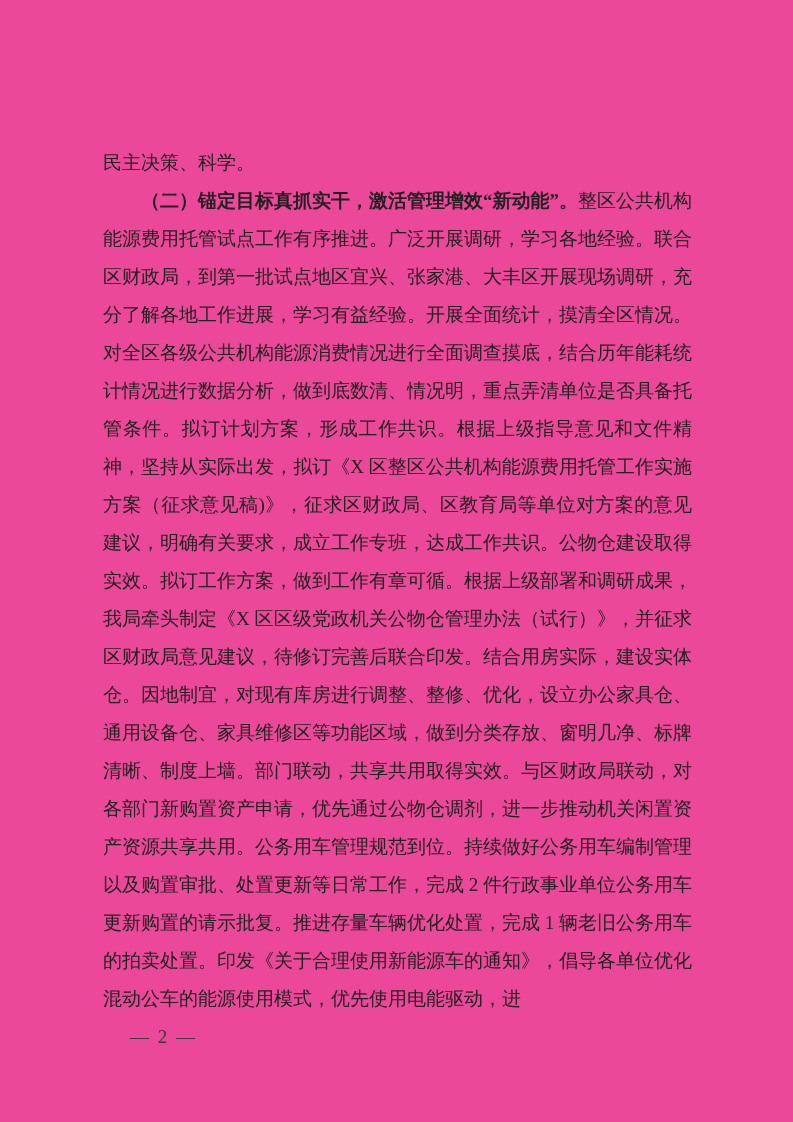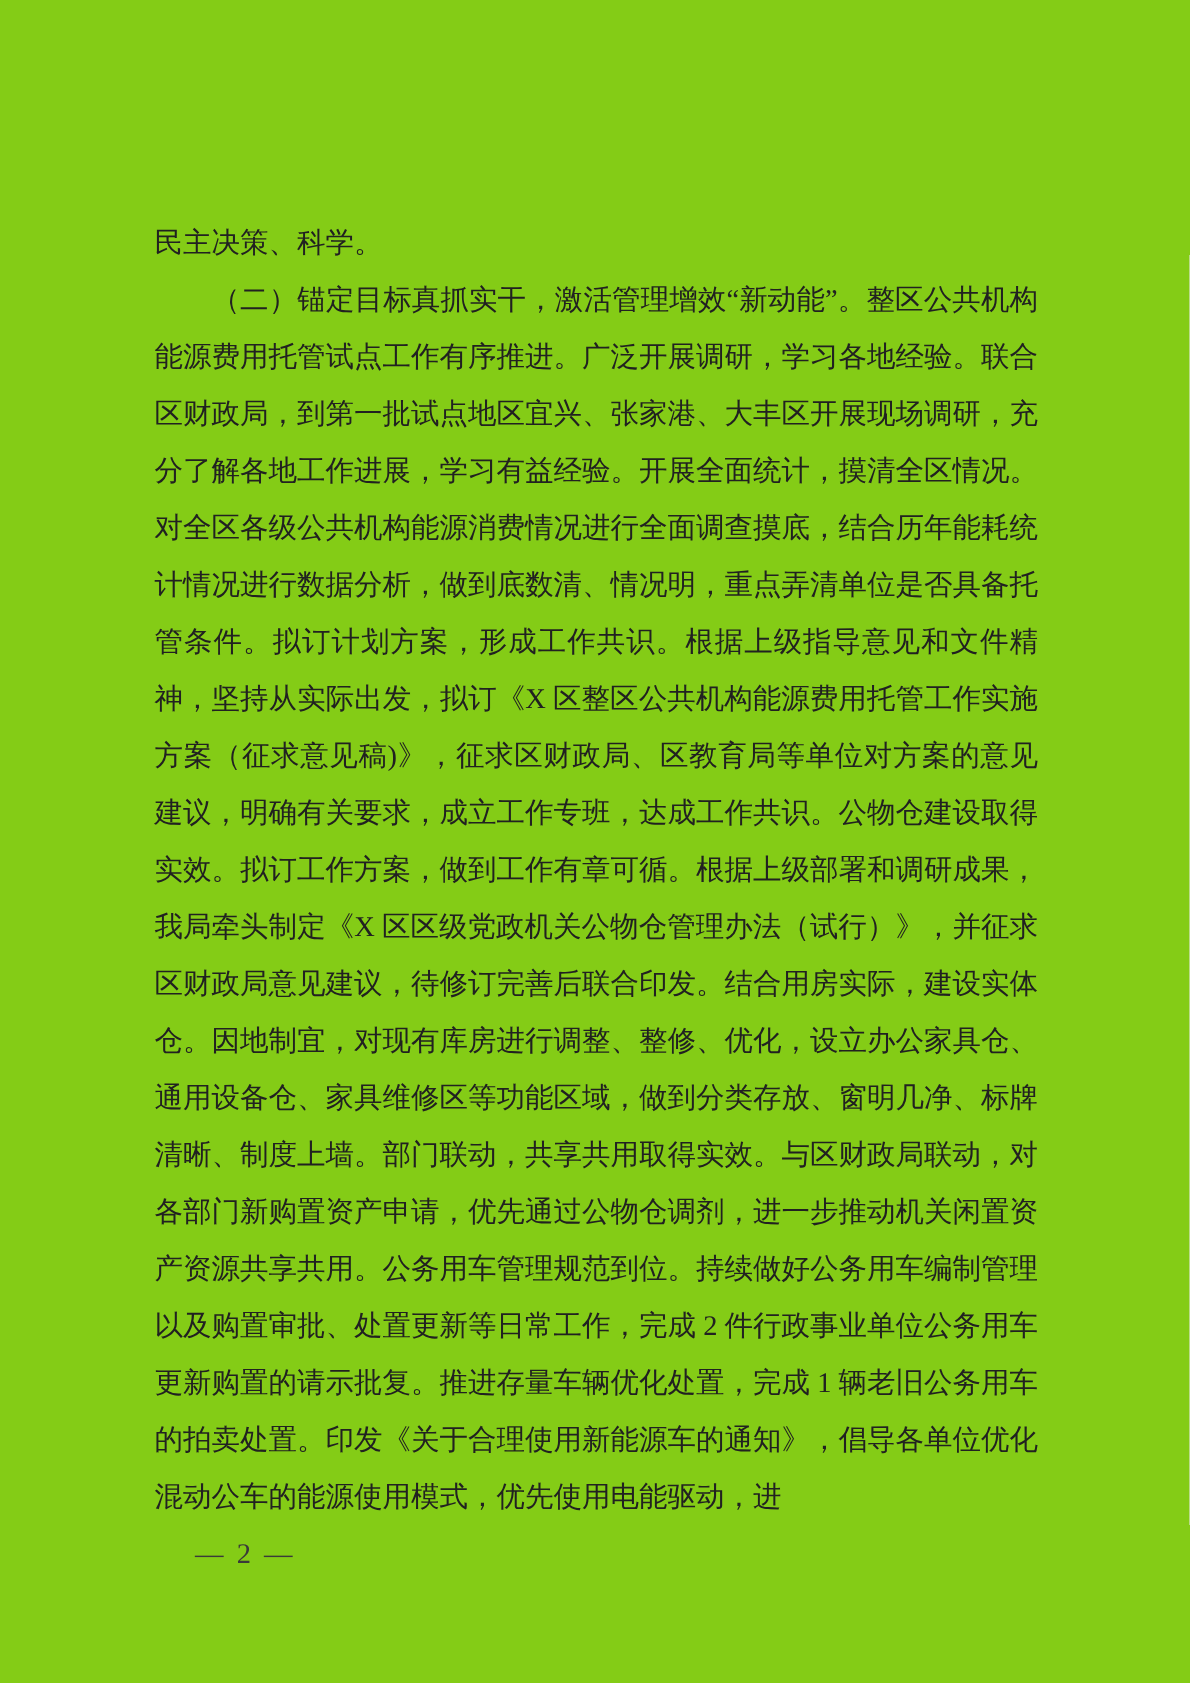--- a/index.html
+++ b/index.html
@@ -5,21 +5,21 @@
   * { margin: 0; padding: 0; box-sizing: border-box; }
   html, body {
     background: #e8e8e8;
     font-family: "Liberation Serif", "DejaVu Serif", serif;
   }
   .page {
     position: relative;
     width: 793px;
     height: 1122px;
     margin: 0 auto;
-    background: #84cc16;
+    background: #ec4899;
     color: #212121;
     overflow: hidden;
   }
   .content {
     position: absolute;
     left: 103px;
     top: 144px;
     width: 589px;
     font-size: 19px;
     line-height: 38px;
@@ -27,21 +27,21 @@
     text-justify: inter-character;
     color: #212121;
   }
   .para { 
     text-align: justify;
   }
   .para.indent {
     text-indent: 2em;
   }
   .heading-bold {
-    font-weight: normal;
+    font-weight: bold;
   }
   .page-number {
     position: absolute;
     left: 130px;
     top: 1026px;
     font-size: 19px;
     letter-spacing: 2px;
     color: #3a3a3a;
   }
 </style>

